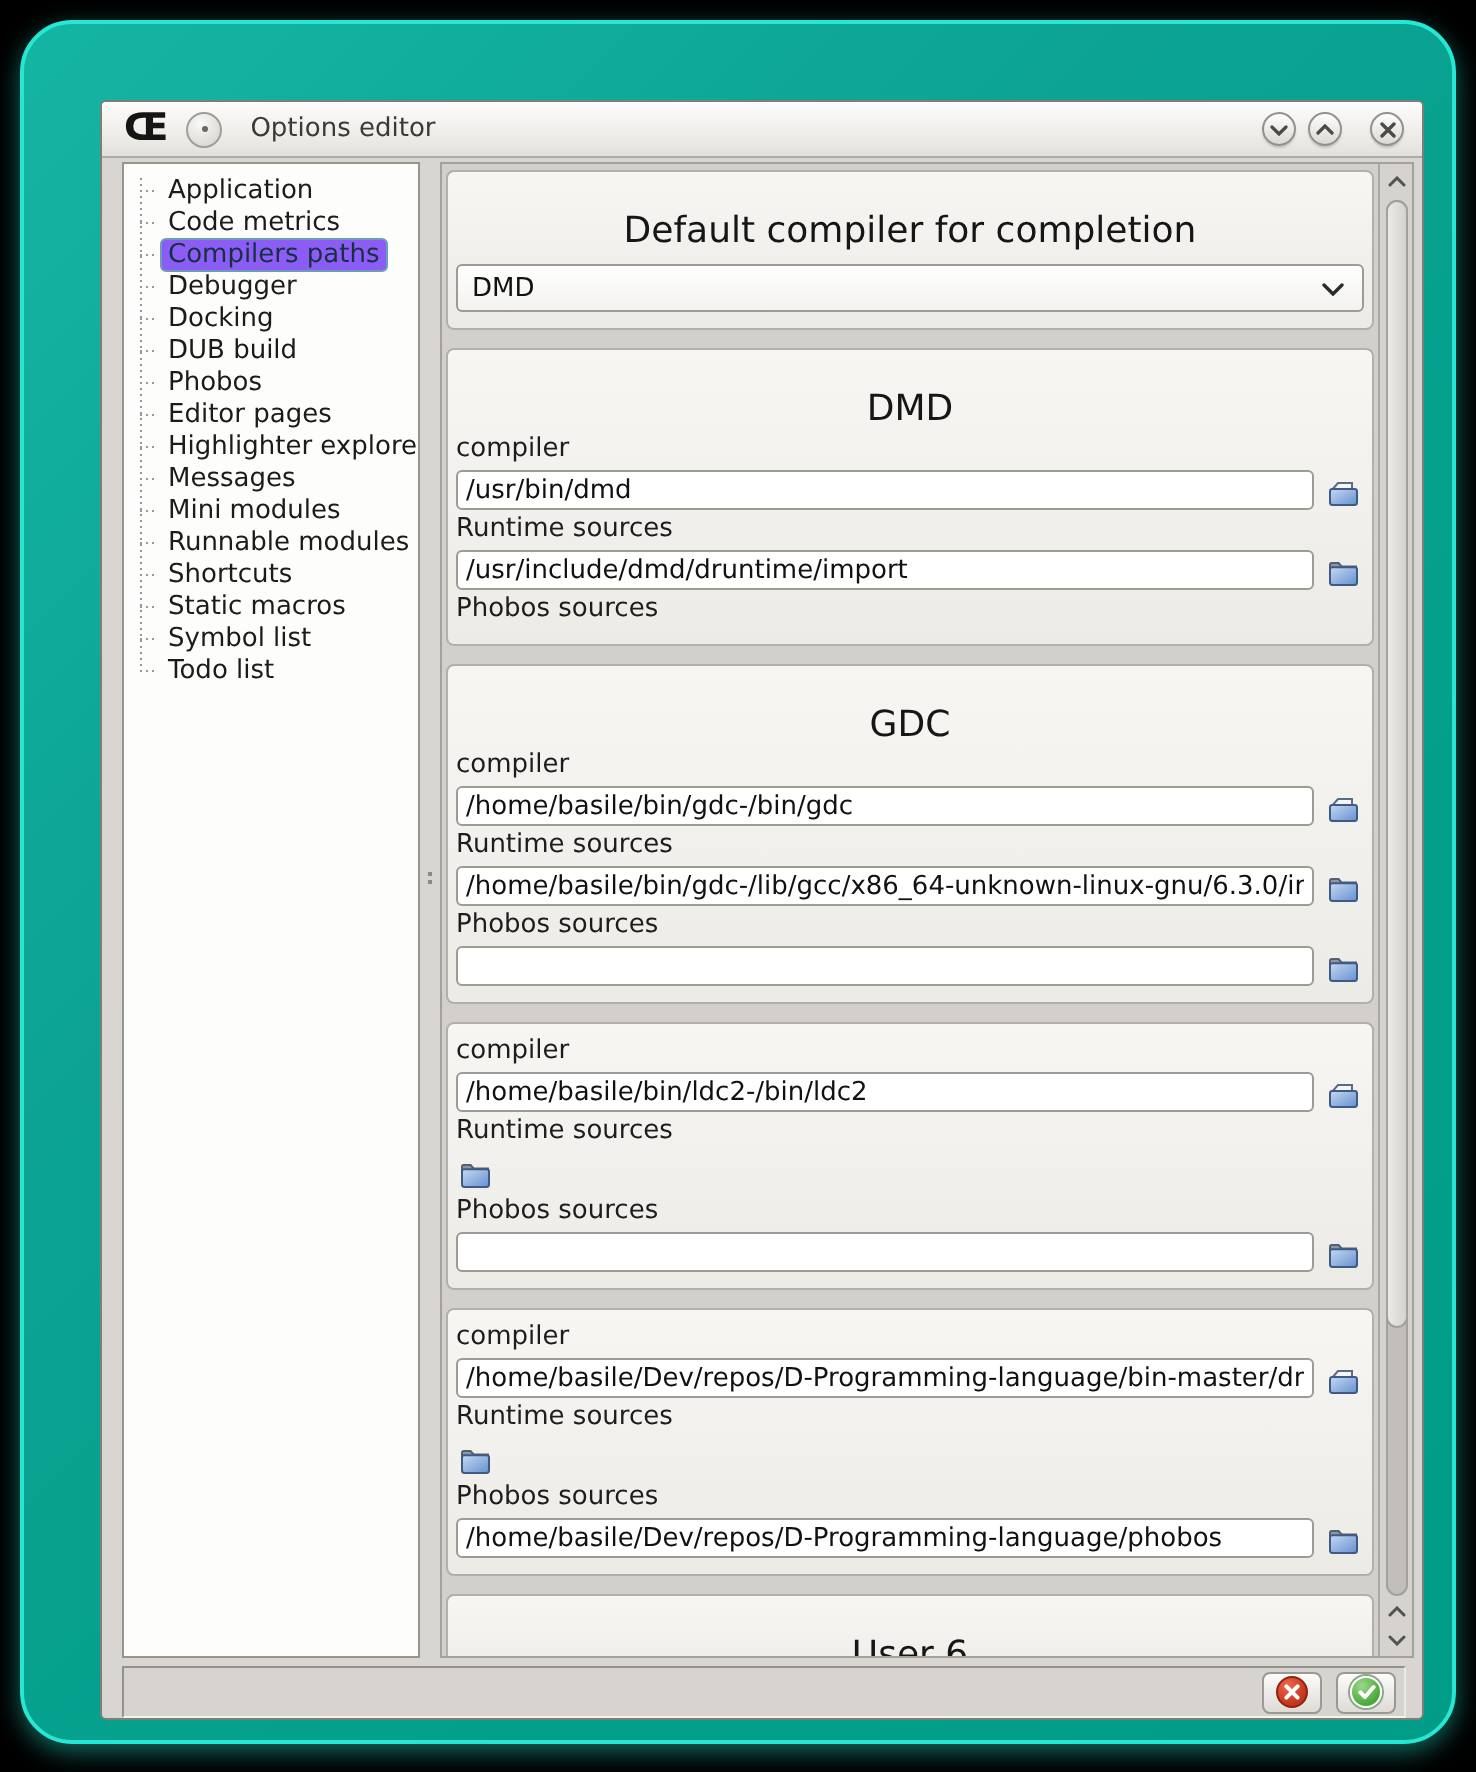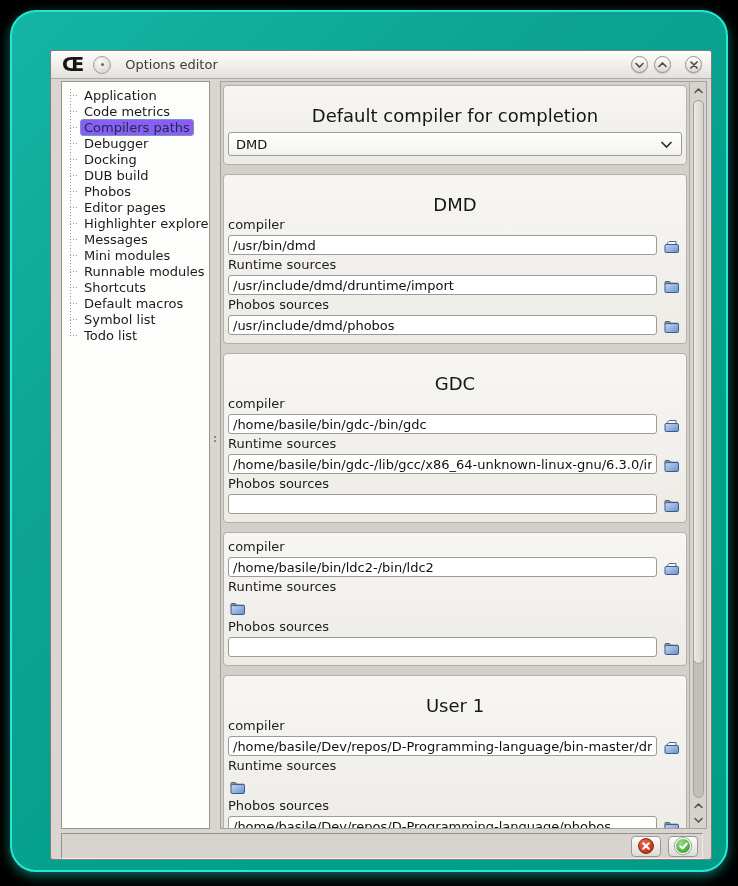--- a/index.html
+++ b/index.html
@@ -169,21 +169,21 @@
           <li><span>Debugger</span></li>
           <li><span>Docking</span></li>
           <li><span>DUB build</span></li>
           <li><span>Phobos</span></li>
           <li><span>Editor pages</span></li>
           <li><span>Highlighter explorer</span></li>
           <li><span>Messages</span></li>
           <li><span>Mini modules</span></li>
           <li><span>Runnable modules</span></li>
           <li><span>Shortcuts</span></li>
-          <li><span>Default macros</span></li>
+          <li><span>Static macros</span></li>
           <li><span>Symbol list</span></li>
           <li><span>Todo list</span></li>
         </ul>
       </div>
 
       <div class="splitter"></div>
 
       <div class="mainpanel">
         <div class="viewport">
 
@@ -213,29 +213,20 @@
             <div class="frow">
               <input class="path" type="text" value="/usr/include/dmd/druntime/import" style="">
               <button class="ibtn">
                 <svg width="18" height="15" viewBox="0 0 18 15">
                     <path d="M2 6 L2 3.4 Q2 2.5 2.9 2.5 L6.3 2.5 L7.8 4.2 L15 4.2 L15 6 Z" fill="#8a97a8" stroke="#55606e"></path>
                     <rect x="2" y="4.6" width="13.5" height="8.9" rx="1.2" fill="url(#gblue)" stroke="#3e5a85"></rect>
                   </svg>
               </button>
             </div>
             <div class="flabel">Phobos sources</div>
-            <div class="frow">
-              <input class="path" type="text" value="/usr/include/dmd/phobos" style="">
-              <button class="ibtn">
-                <svg width="18" height="15" viewBox="0 0 18 15">
-                    <path d="M2 6 L2 3.4 Q2 2.5 2.9 2.5 L6.3 2.5 L7.8 4.2 L15 4.2 L15 6 Z" fill="#8a97a8" stroke="#55606e"></path>
-                    <rect x="2" y="4.6" width="13.5" height="8.9" rx="1.2" fill="url(#gblue)" stroke="#3e5a85"></rect>
-                  </svg>
-              </button>
-            </div>
           </div>
 
           <div class="group">
             <div class="gtitle">GDC</div>
             <div class="flabel">compiler</div>
             <div class="frow">
               <input class="path" type="text" value="/home/basile/bin/gdc-/bin/gdc" style="">
               <button class="ibtn">
                 <svg width="18" height="15" viewBox="0 0 18 15">
                     <path d="M2.5 6.5 L6 2.5 L13 2.5 L13 6.5" fill="#f4f6fa" stroke="#5a6b85"></path>
@@ -291,21 +282,20 @@
               <button class="ibtn">
                 <svg width="18" height="15" viewBox="0 0 18 15">
                     <path d="M2 6 L2 3.4 Q2 2.5 2.9 2.5 L6.3 2.5 L7.8 4.2 L15 4.2 L15 6 Z" fill="#8a97a8" stroke="#55606e"></path>
                     <rect x="2" y="4.6" width="13.5" height="8.9" rx="1.2" fill="url(#gblue)" stroke="#3e5a85"></rect>
                   </svg>
               </button>
             </div>
           </div>
 
           <div class="group">
-            <div class="gtitle">User 1</div>
             <div class="flabel">compiler</div>
             <div class="frow">
               <input class="path" type="text" value="/home/basile/Dev/repos/D-Programming-language/bin-master/dmd" style="">
               <button class="ibtn">
                 <svg width="18" height="15" viewBox="0 0 18 15">
                     <path d="M2.5 6.5 L6 2.5 L13 2.5 L13 6.5" fill="#f4f6fa" stroke="#5a6b85"></path>
                     <rect x="2" y="5.5" width="13.5" height="8" rx="1.2" fill="url(#gblue)" stroke="#3e5a85"></rect>
                   </svg>
               </button>
             </div>

